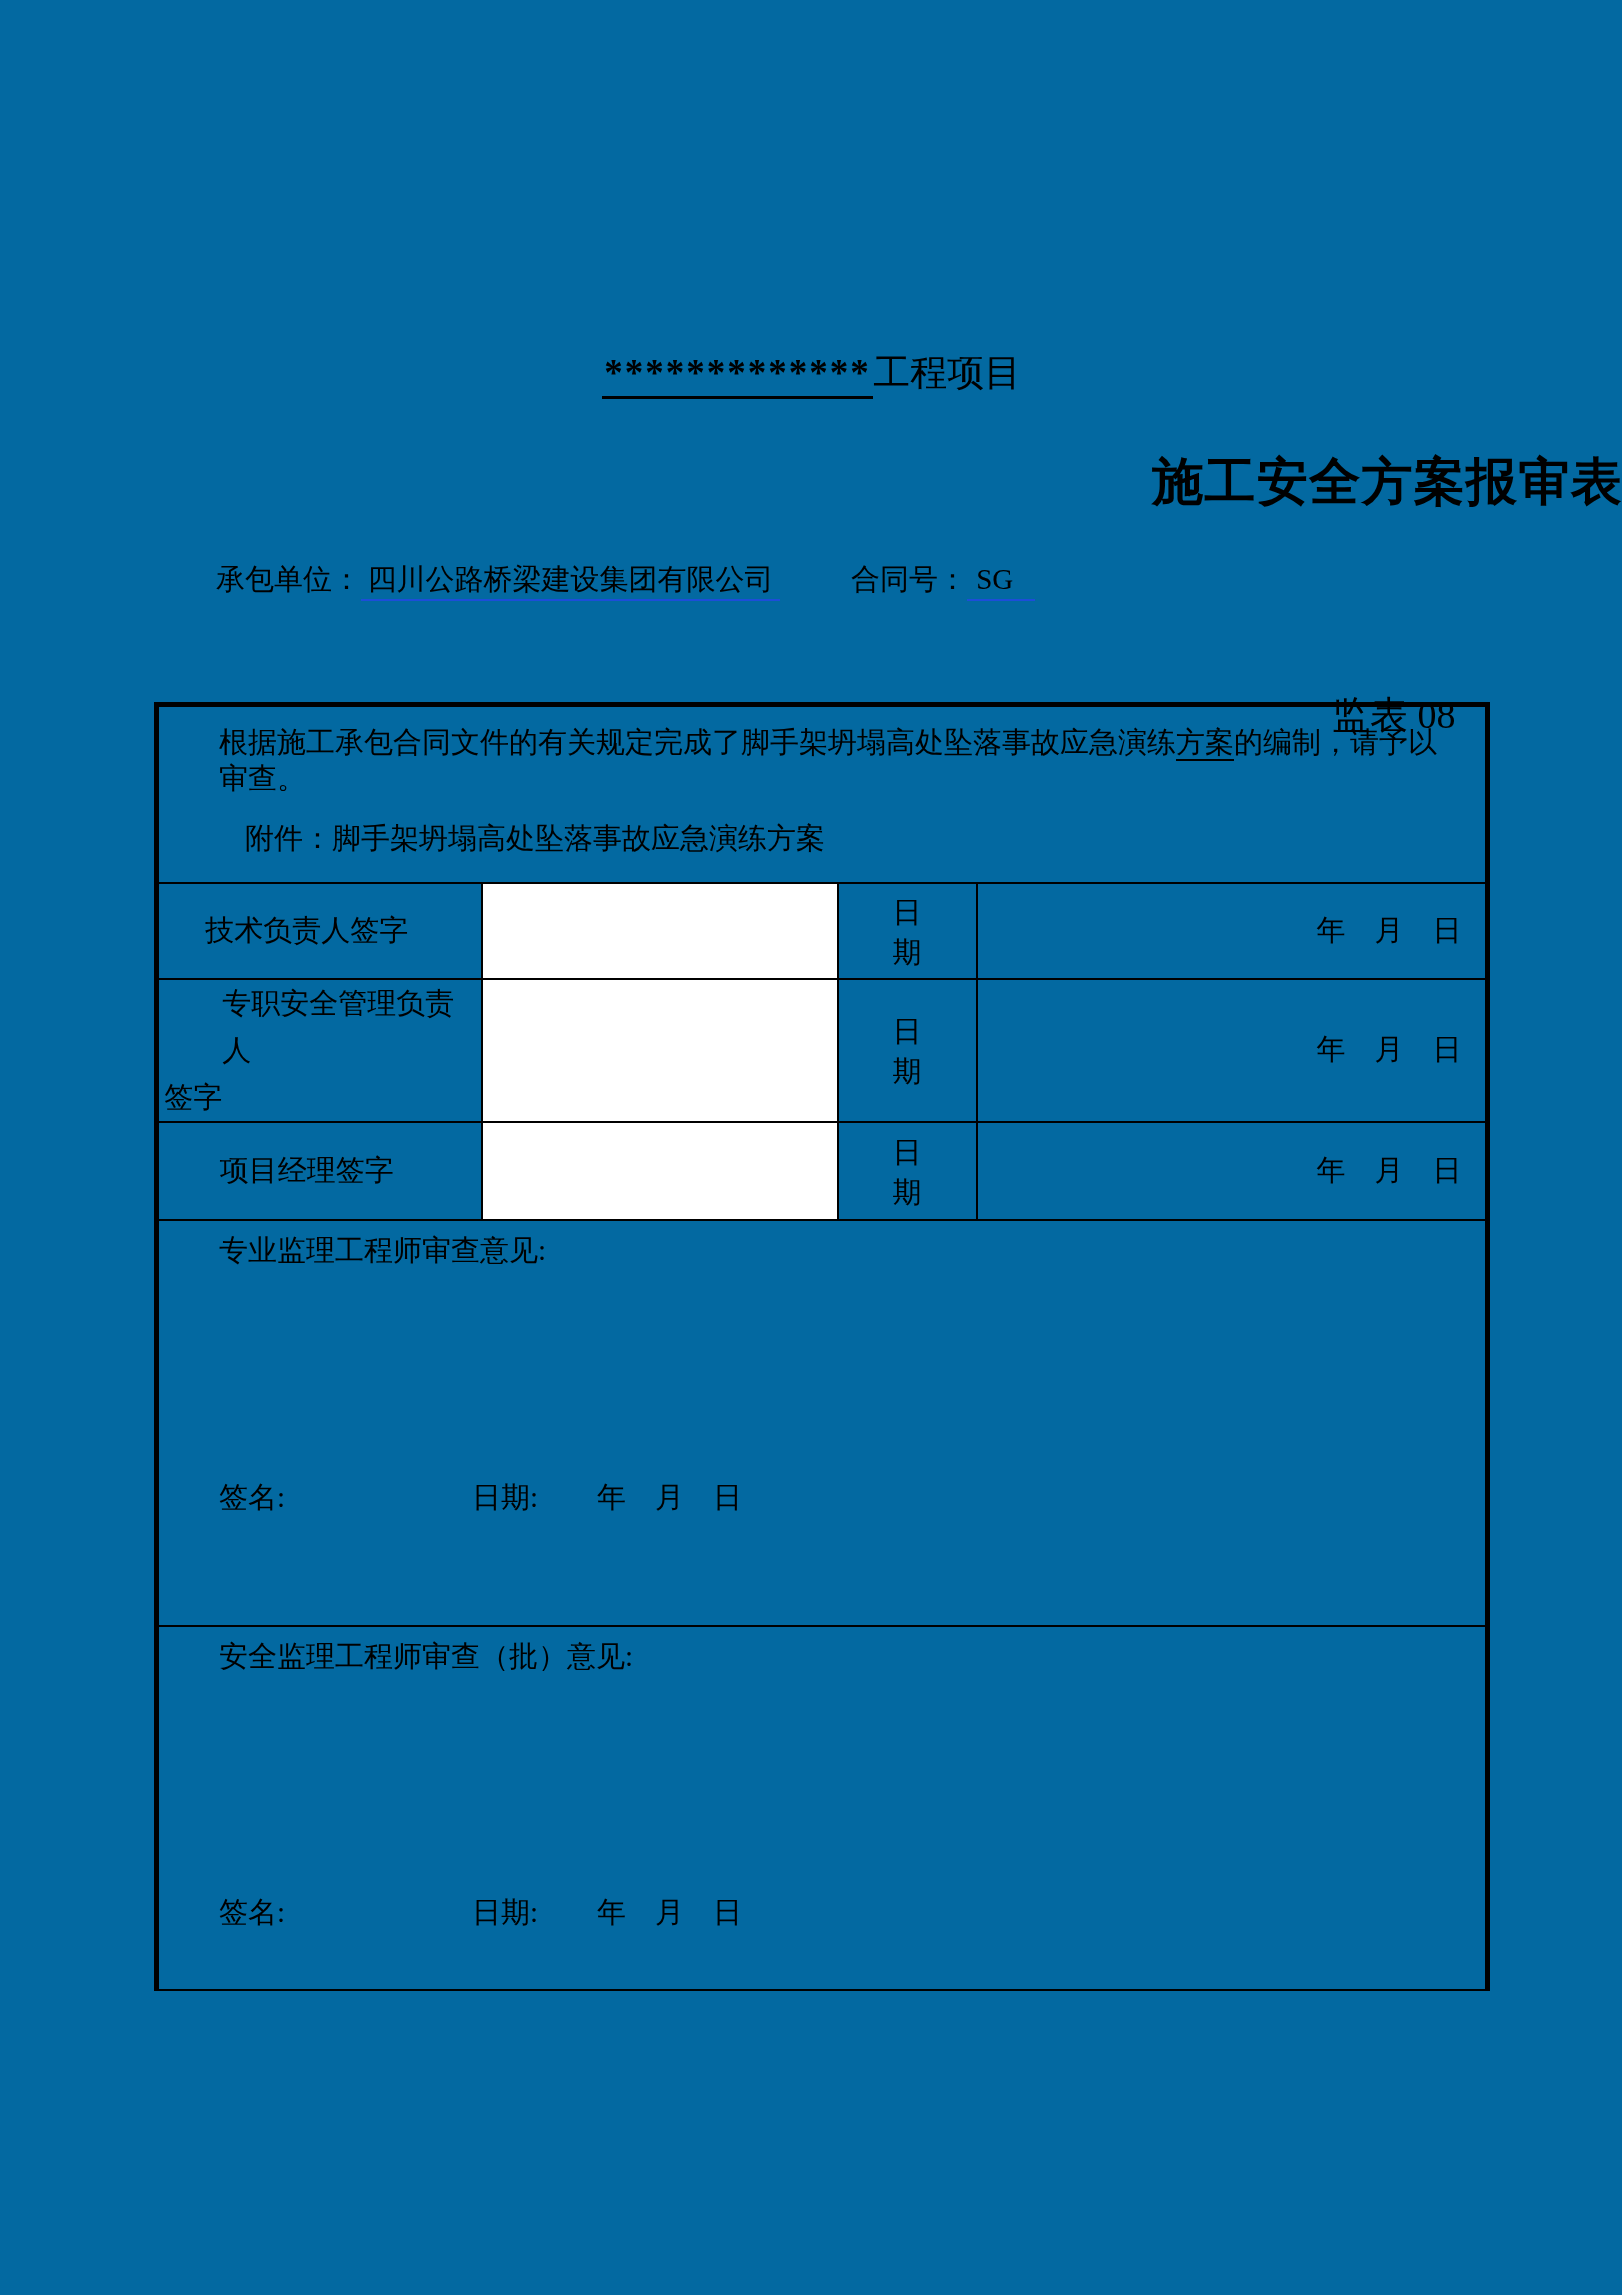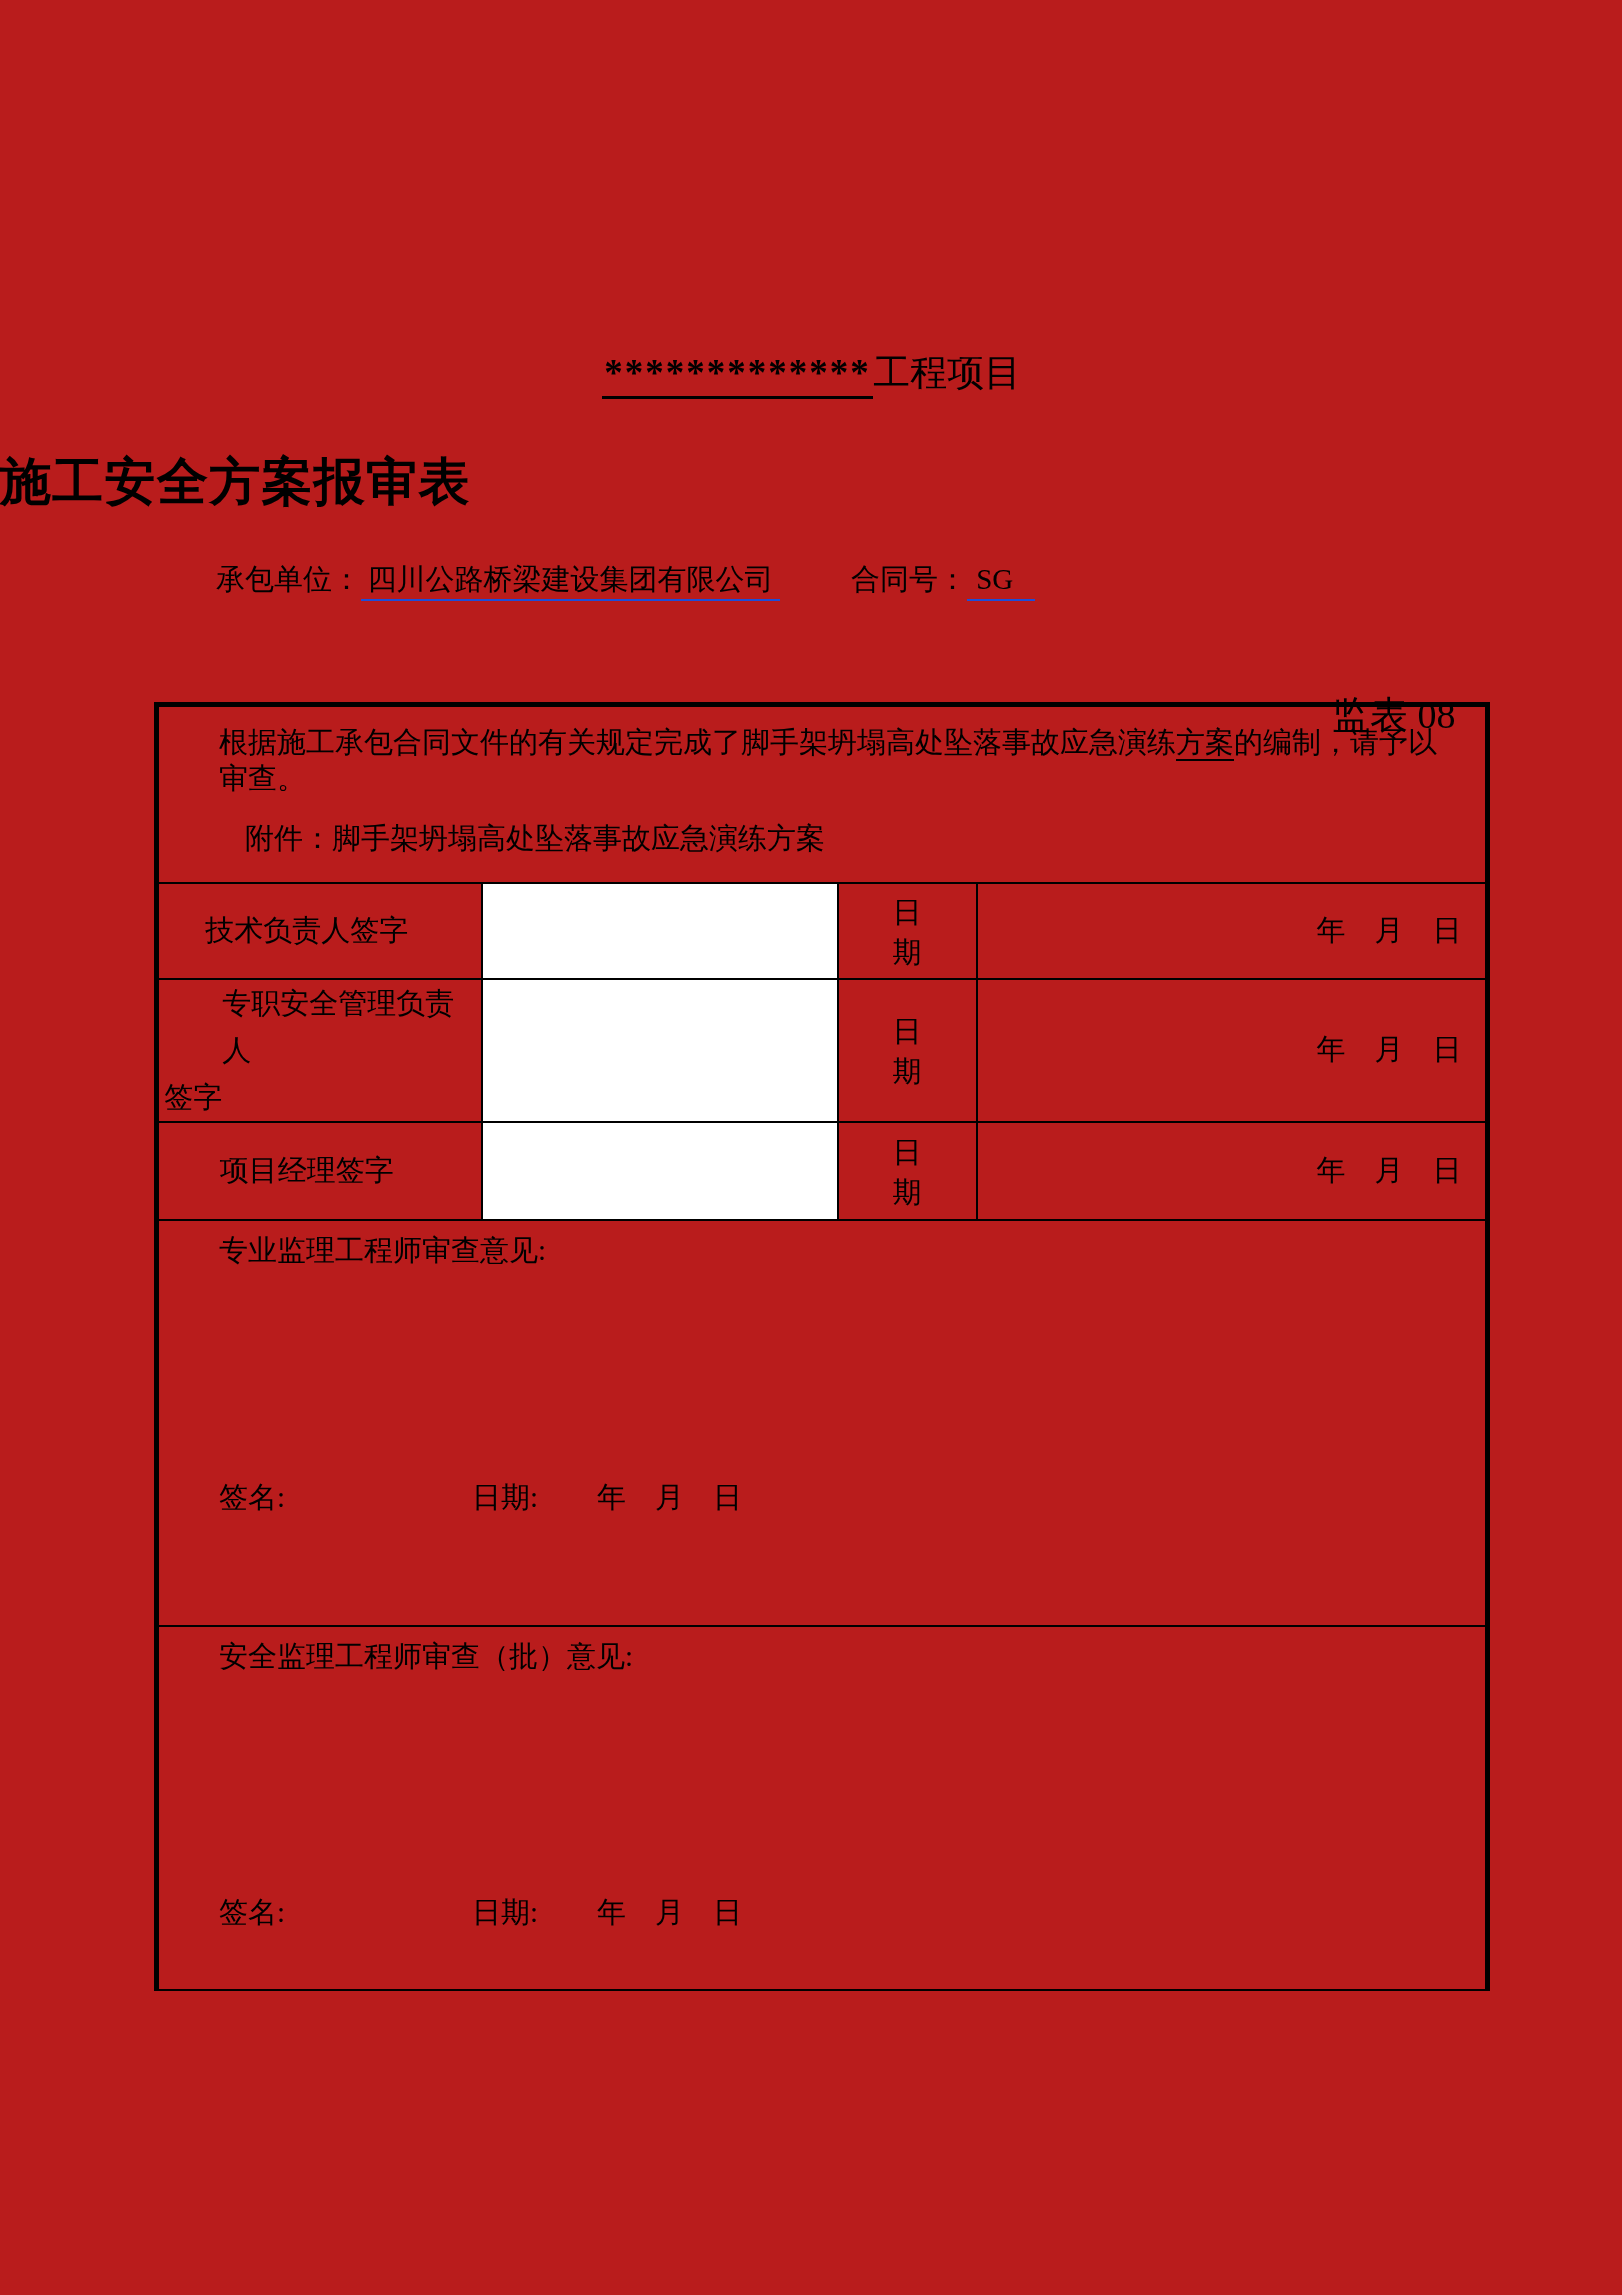--- a/index.html
+++ b/index.html
@@ -1,34 +1,34 @@
 <!DOCTYPE html>
 <html lang="zh" style="font-size:10.5px"><head>
 <meta charset="utf-8">
 <style>
   html,body { margin:0; padding:0; background:#ffffff; }
   body {
     width:1623px; height:2295px;
     font-family:"Liberation Serif","DejaVu Serif",serif;
     color:#000;
   }
-  .page { position:relative; width:1623px; height:2295px; background:#b91c1c; overflow:hidden; }
+  .page { position:relative; width:1623px; height:2295px; background:#0369a1; overflow:hidden; }
 
   
   .project-line {
     position:absolute; top:352px; left:0; width:100%;
     text-align:center; font-size:37px; line-height:1.15; white-space:nowrap;
   }
   .project-line .stars {
     font-weight:bold; letter-spacing:2px;
     border-bottom:3.9px solid #000; padding:0 2.6px 2.6px 2.6px;
   }
   .form-title {
     position:absolute; top:448px; left:0; width:100%;
-    text-align:left; font-size:51px; font-weight:bold; letter-spacing:1.3px;
+    text-align:right; font-size:51px; font-weight:bold; letter-spacing:1.3px;
   }
 
   .info-line { position:absolute; font-size:29px; white-space:nowrap; }
   .uline { border-bottom:2px solid #1d4ed8; padding:0 6.5px 3.9px 6.5px; }
   .uline.sg { padding-right:22px; padding-left:9.2px; }
 
   .form-code { position:absolute; top:690px; left:1332px; font-size:38px; }
 
   
   .form-table {

